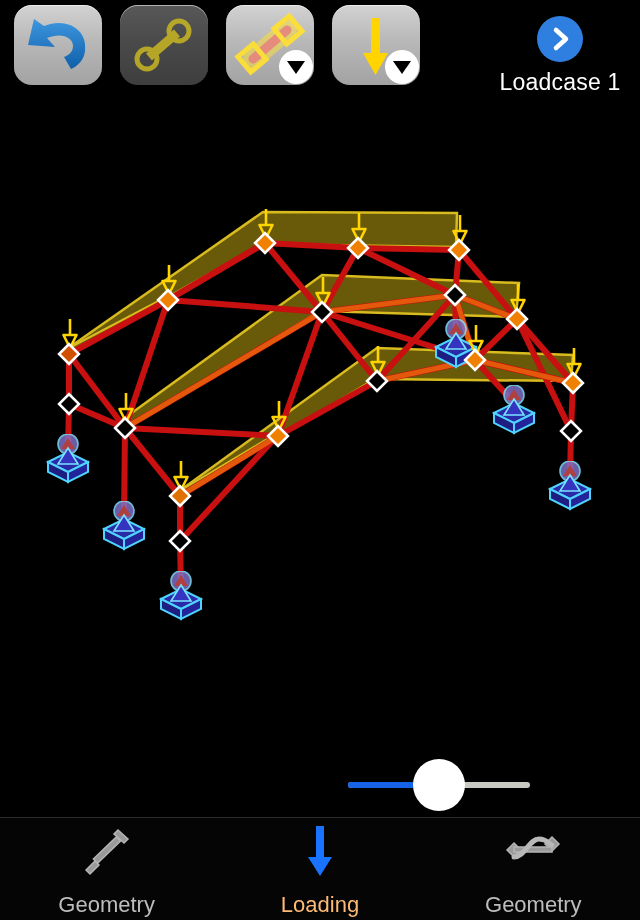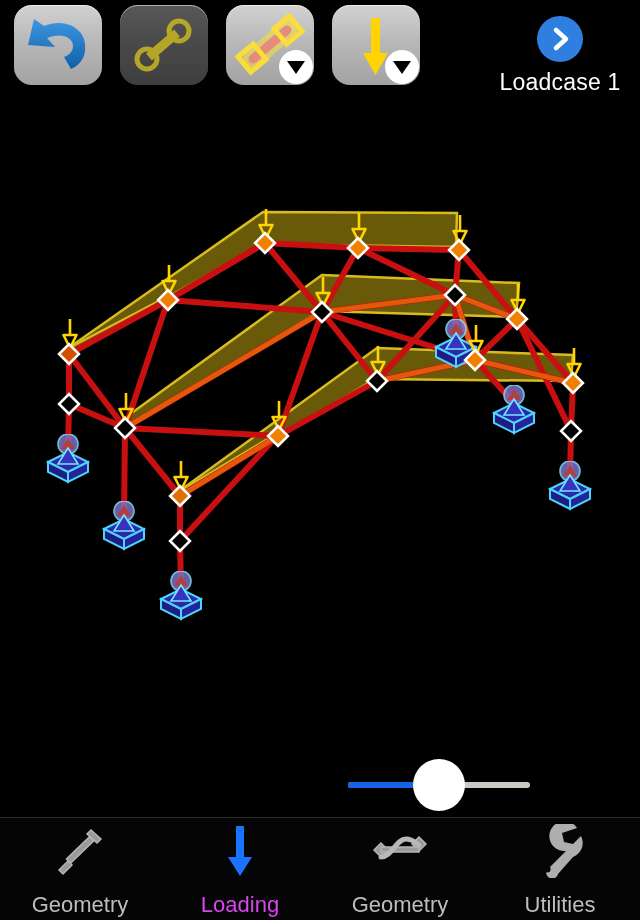--- a/index.html
+++ b/index.html
@@ -143,21 +143,21 @@
   }
   .tab-ico {
     height: 54px;
     display: flex; align-items: center; justify-content: center;
   }
   .tab-lbl {
     font-size: 22px;
     color: #bdbdbd;
     margin-top: 14px;
   }
-  .tab.active .tab-lbl { color: #d946ef; }
+  .tab.active .tab-lbl { color: #fdba74; }
 </style>
 </head>
 <body>
 
 <div id="top-toolbar">
 
   <div class="tool-btn" id="btn-undo">
     <svg class="tool-ico" viewBox="0 0 88 80">
       <defs>
         <linearGradient id="gUndo" x1="0" y1="0" x2="0" y2="1">
@@ -395,24 +395,13 @@
           <polygon points="4,26 11,19 18,26 11,33"></polygon>
           <polygon points="42,20 49,13 56,20 49,27"></polygon>
           <rect x="11" y="23" width="38" height="5"></rect>
         </g>
         <path d="M11 33 C22 33 26 15 36 15 C44 15 46 20 49 21" fill="none" stroke="#b8b8b8" stroke-width="5" stroke-linecap="round"></path>
       </svg>
     </div>
     <div class="tab-lbl">Geometry</div>
   </div>
 
-  <div class="tab">
-    <div class="tab-ico">
-      <svg width="54" height="54" viewBox="0 0 54 54">
-        <g fill="#aeaeae">
-          <path d="M44 4 A15 15 0 1 0 33 27 L17 43 A6 6 0 1 0 25 50 L40 33 A15 15 0 0 0 48 12 L40 20 L31 18 L29 9 Z"></path>
-        </g>
-        <circle cx="14" cy="45" r="3.6" fill="#050505"></circle>
-      </svg>
-    </div>
-    <div class="tab-lbl">Utilities</div>
-  </div>
 </div>
 
 </body></html>

